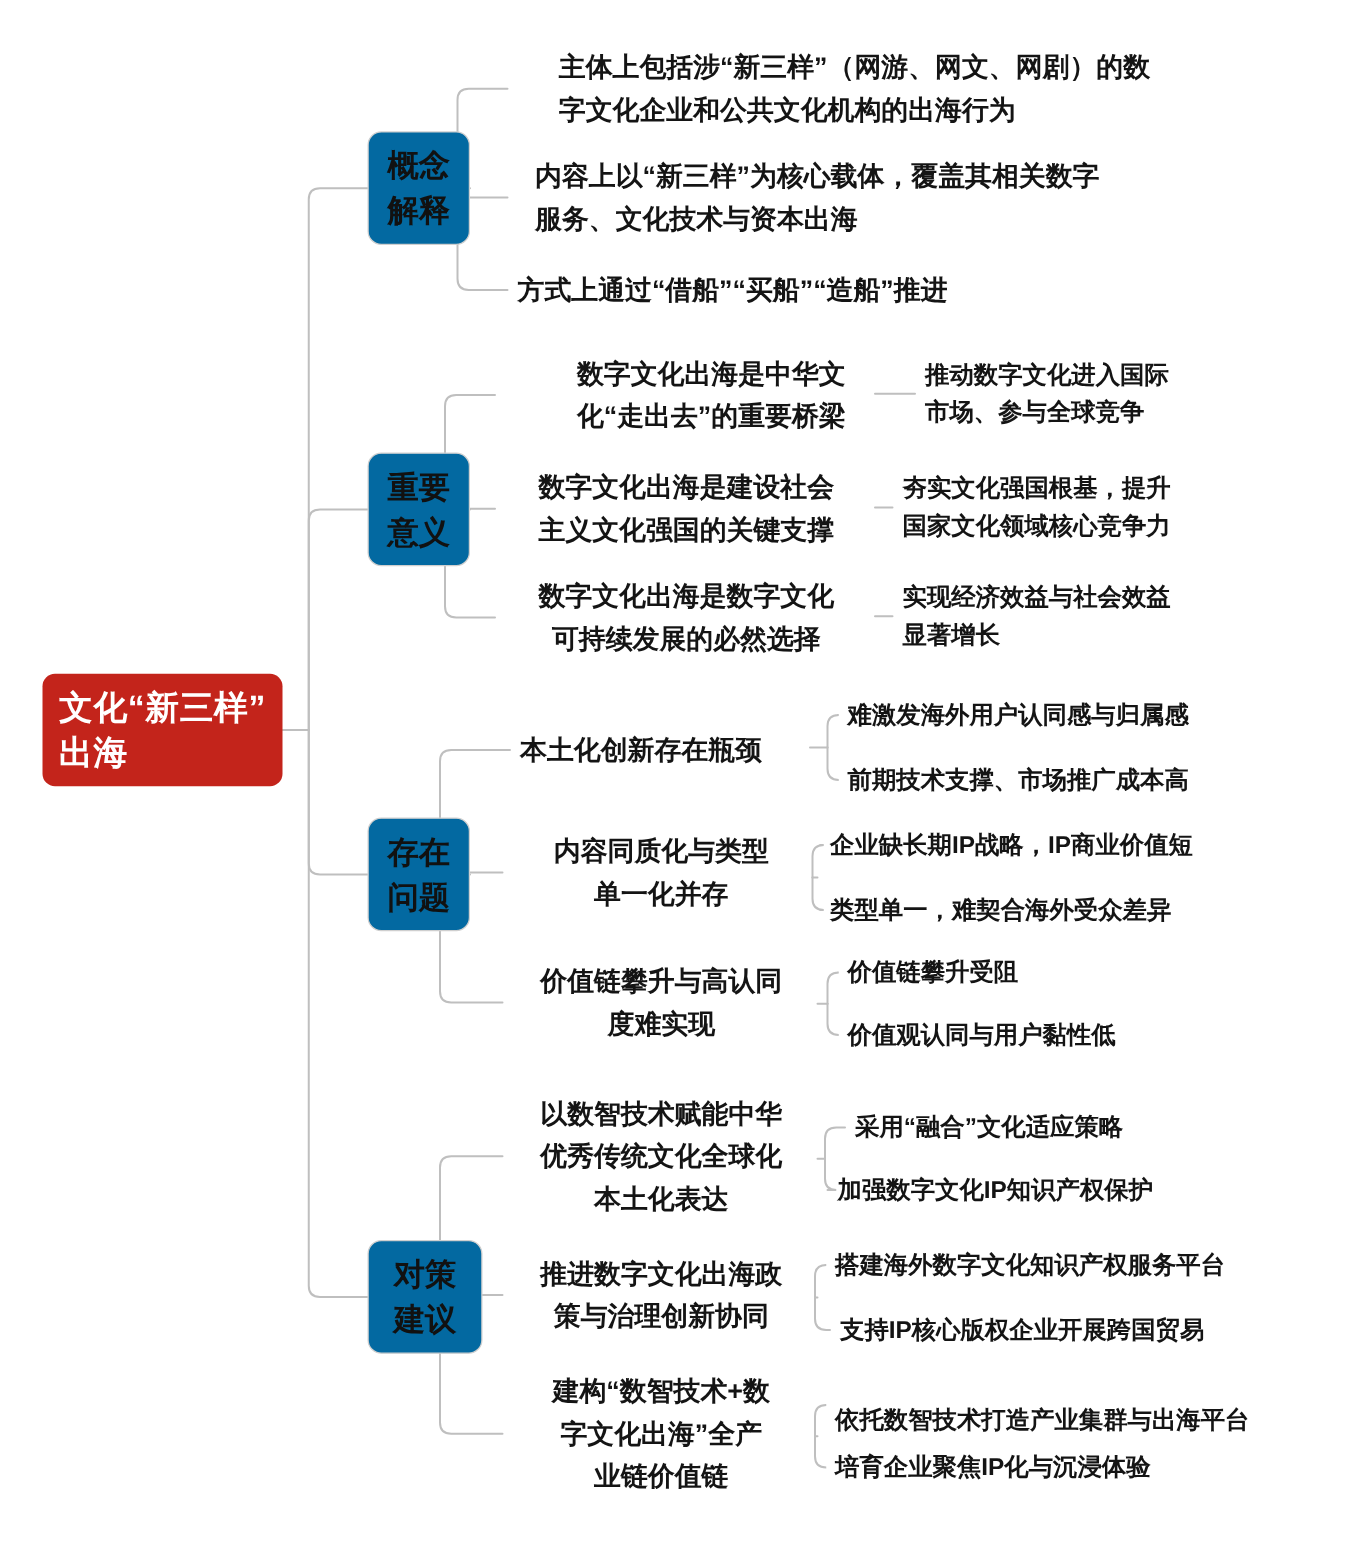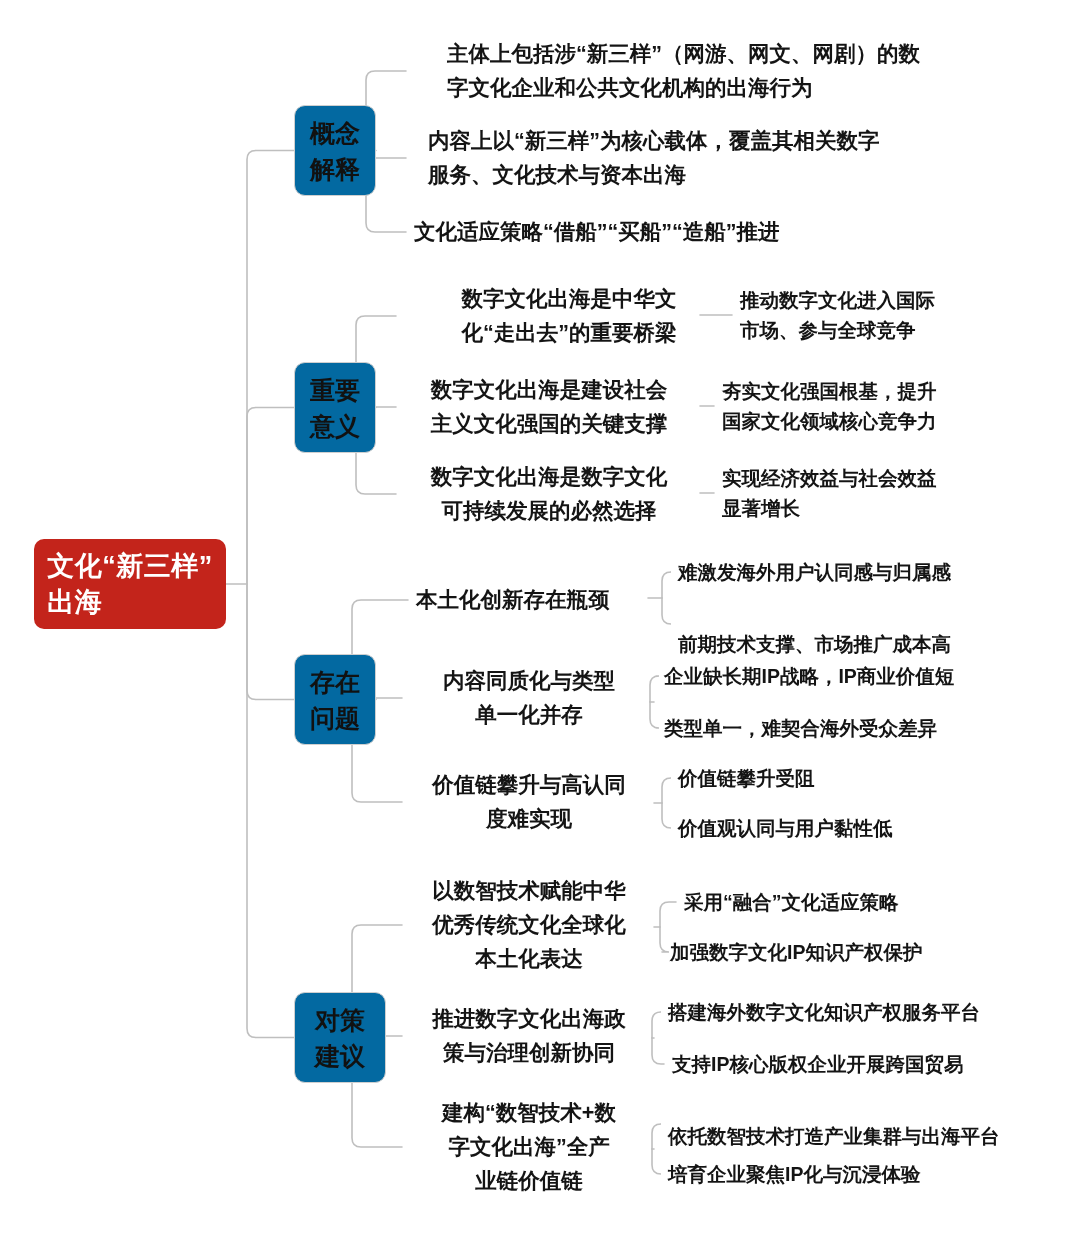--- a/index.html
+++ b/index.html
@@ -163,21 +163,21 @@
     <span class="txt">主体上包括涉“新三样”（网游、网文、网剧）的数
 字文化企业和公共文化机构的出海行为</span>
   </div>
 
   <div class="node l2-node left" style="left:414px; top:122px; width:528px; height:72px;margin-left:14px;">
     <span class="txt">内容上以“新三样”为核心载体，覆盖其相关数字
 服务、文化技术与资本出海</span>
   </div>
 
   <div class="node l2-node left" style="left:414px; top:213px; width:440px; height:38px;">
-    <span class="txt">文化适应策略“借船”“买船”“造船”推进</span>
+    <span class="txt">方式上通过“借船”“买船”“造船”推进</span>
   </div>
 
   <div class="node l1-node" style="left:294px; top:362px; width:82px; height:91px;">
     <span class="txt">重要
 意义</span>
   </div>
 
   <div class="node l2-node center" style="left:424px; top:280px; width:290px; height:72px;">
     <span class="txt">数字文化出海是中华文
 化“走出去”的重要桥梁</span>
@@ -209,21 +209,21 @@
     <span class="txt">存在
 问题</span>
   </div>
 
   <div class="node l2-node left" style="left:416px; top:581px; width:226px; height:38px;">
     <span class="txt">本土化创新存在瓶颈</span>
   </div>
   <div class="node l3-node" style="left:678px; top:556px; width:360px; height:32px;">
     <span class="txt">难激发海外用户认同感与归属感</span>
   </div>
-  <div class="node l3-node" style="left:678px; top:608px; width:360px; height:32px;margin-top:20px;">
+  <div class="node l3-node" style="left:678px; top:608px; width:360px; height:32px;">
     <span class="txt">前期技术支撑、市场推广成本高</span>
   </div>
 
   <div class="node l3-node" style="left:664px; top:660px; width:382px; height:32px;">
     <span class="txt">企业缺长期IP战略，IP商业价值短</span>
   </div>
   <div class="node l2-node center" style="left:410px; top:662px; width:238px; height:72px;">
     <span class="txt">内容同质化与类型
 单一化并存</span>
   </div>

